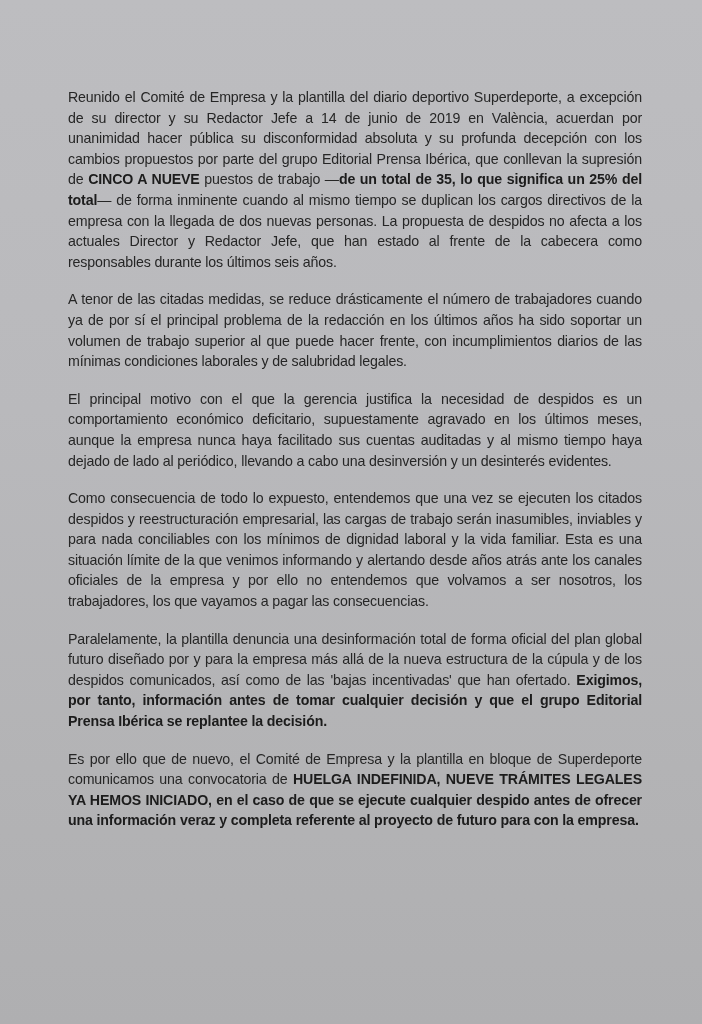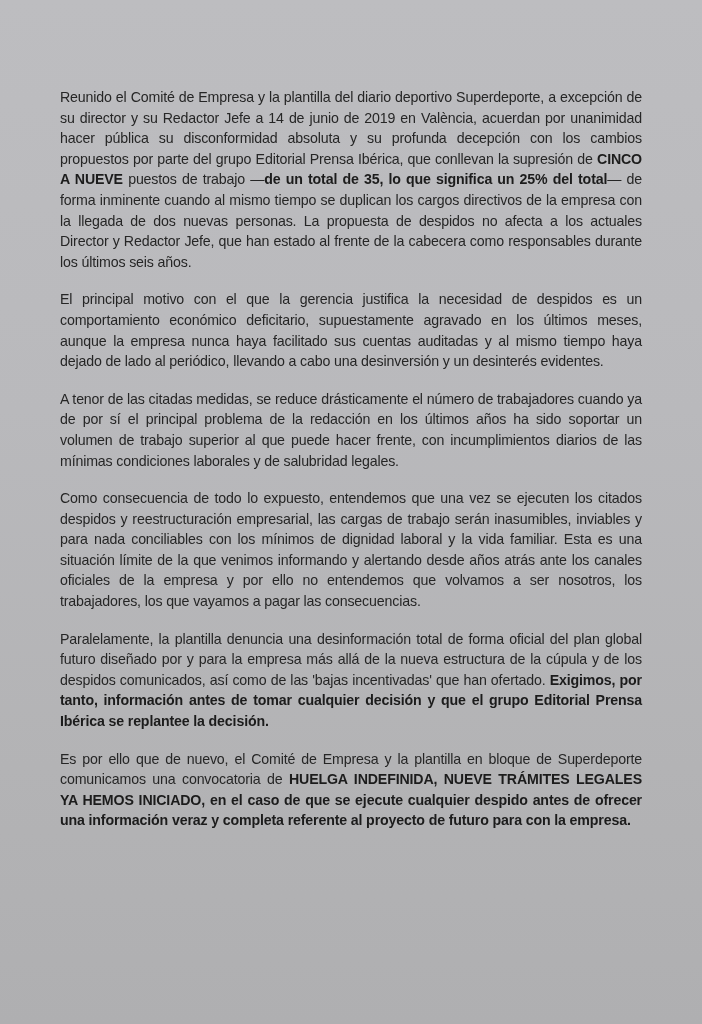--- a/index.html
+++ b/index.html
@@ -18,41 +18,41 @@
     left: 60px;
     top: 87px;
     width: 582px;
     color: #262626;
     font-family: "Liberation Sans", "DejaVu Sans", sans-serif;
     font-size: 14.2px;
     line-height: 20.6px;
     letter-spacing: -0.15px;
   }
   .para {
-    margin: 0 0 17px 0;
+    margin: 0 0 17px 8px;
     text-align: justify;
     text-align-last: left;
   }
   .para b {
     font-weight: bold;
     color: #1c1c1c;
   }
 </style>
 </head>
 <body>
 
 <div class="page">
   <p class="para">
     <span>Reunido el Comité de Empresa y la plantilla del diario deportivo Superdeporte, a excepción de su director y su Redactor Jefe a 14 de junio de 2019 en València, acuerdan por unanimidad hacer pública su disconformidad absoluta y su profunda decepción con los cambios propuestos por parte del grupo Editorial Prensa Ibérica, que conllevan la supresión de </span><b>CINCO A NUEVE</b><span> puestos de trabajo —</span><b>de un total de 35, lo que significa un 25% del total</b><span>— de forma inminente cuando al mismo tiempo se duplican los cargos directivos de la empresa con la llegada de dos nuevas personas. La propuesta de despidos no afecta a los actuales Director y Redactor Jefe, que han estado al frente de la cabecera como responsables durante los últimos seis años.</span>
   </p>
   <p class="para">
-    <span>El principal motivo con el que la gerencia justifica la necesidad de despidos es un comportamiento económico deficitario, supuestamente agravado en los últimos meses, aunque la empresa nunca haya facilitado sus cuentas auditadas y al mismo tiempo haya dejado de lado al periódico, llevando a cabo una desinversión y un desinterés evidentes.</span>
+    <span>A tenor de las citadas medidas, se reduce drásticamente el número de trabajadores cuando ya de por sí el principal problema de la redacción en los últimos años ha sido soportar un volumen de trabajo superior al que puede hacer frente, con incumplimientos diarios de las mínimas condiciones laborales y de salubridad legales.</span>
   </p>
   <p class="para">
-    <span>A tenor de las citadas medidas, se reduce drásticamente el número de trabajadores cuando ya de por sí el principal problema de la redacción en los últimos años ha sido soportar un volumen de trabajo superior al que puede hacer frente, con incumplimientos diarios de las mínimas condiciones laborales y de salubridad legales.</span>
+    <span>El principal motivo con el que la gerencia justifica la necesidad de despidos es un comportamiento económico deficitario, supuestamente agravado en los últimos meses, aunque la empresa nunca haya facilitado sus cuentas auditadas y al mismo tiempo haya dejado de lado al periódico, llevando a cabo una desinversión y un desinterés evidentes.</span>
   </p>
   <p class="para">
     <span>Como consecuencia de todo lo expuesto, entendemos que una vez se ejecuten los citados despidos y reestructuración empresarial, las cargas de trabajo serán inasumibles, inviables y para nada conciliables con los mínimos de dignidad laboral y la vida familiar. Esta es una situación límite de la que venimos informando y alertando desde años atrás ante los canales oficiales de la empresa y por ello no entendemos que volvamos a ser nosotros, los trabajadores, los que vayamos a pagar las consecuencias.</span>
   </p>
   <p class="para">
     <span>Paralelamente, la plantilla denuncia una desinformación total de forma oficial del plan global futuro diseñado por y para la empresa más allá de la nueva estructura de la cúpula y de los despidos comunicados, así como de las 'bajas incentivadas' que han ofertado. </span><b>Exigimos, por tanto, información antes de tomar cualquier decisión y que el grupo Editorial Prensa Ibérica se replantee la decisión.</b>
   </p>
   <p class="para">
     <span>Es por ello que de nuevo, el Comité de Empresa y la plantilla en bloque de Superdeporte comunicamos una convocatoria de </span><b>HUELGA INDEFINIDA, NUEVE TRÁMITES LEGALES YA HEMOS INICIADO, en el caso de que se ejecute cualquier despido antes de ofrecer una información veraz y completa referente al proyecto de futuro para con la empresa.</b>
   </p>

